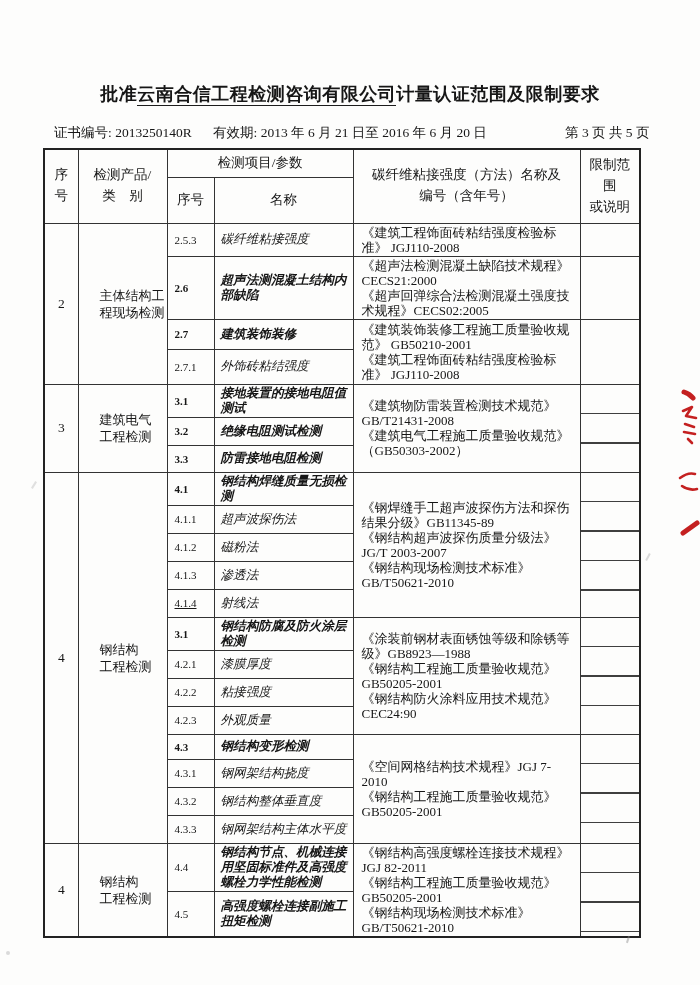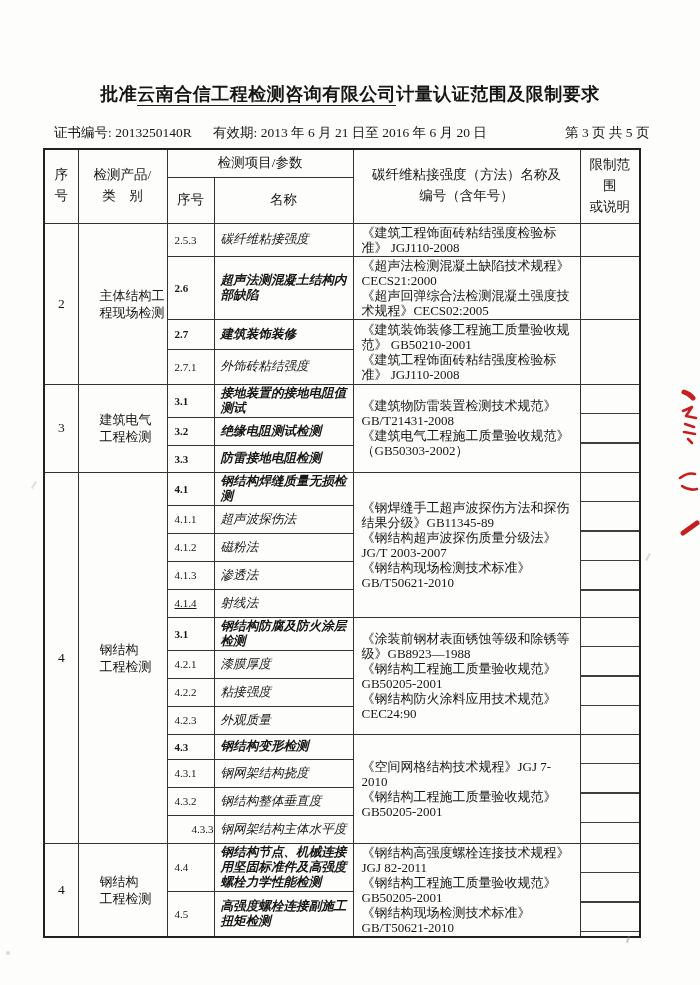--- a/index.html
+++ b/index.html
@@ -202,21 +202,21 @@
         </tr>
         <tr>
           <td class="c-no" style="height: 28px;">4.3.1</td>
           <td class="c-name">钢网架结构挠度</td>
         </tr>
         <tr>
           <td class="c-no" style="height: 28px;">4.3.2</td>
           <td class="c-name">钢结构整体垂直度</td>
         </tr>
         <tr>
-          <td class="c-no" style="height: 28px; text-align: right;">4.3.3</td>
+          <td class="c-no" style="height: 28px;">4.3.3</td>
           <td class="c-name">钢网架结构主体水平度</td>
         </tr>
         <tr>
           <td class="c-seq" rowspan="2">4</td>
           <td class="c-cat" rowspan="2">钢结构
 工程检测</td>
           <td class="c-no" style="height: 47px;">4.4</td>
           <td class="c-name bold">钢结构节点、机械连接用坚固标准件及高强度螺栓力学性能检测</td>
           <td class="c-std" rowspan="2">《钢结构高强度螺栓连接技术规程》JGJ 82-2011
 《钢结构工程施工质量验收规范》GB50205-2001

